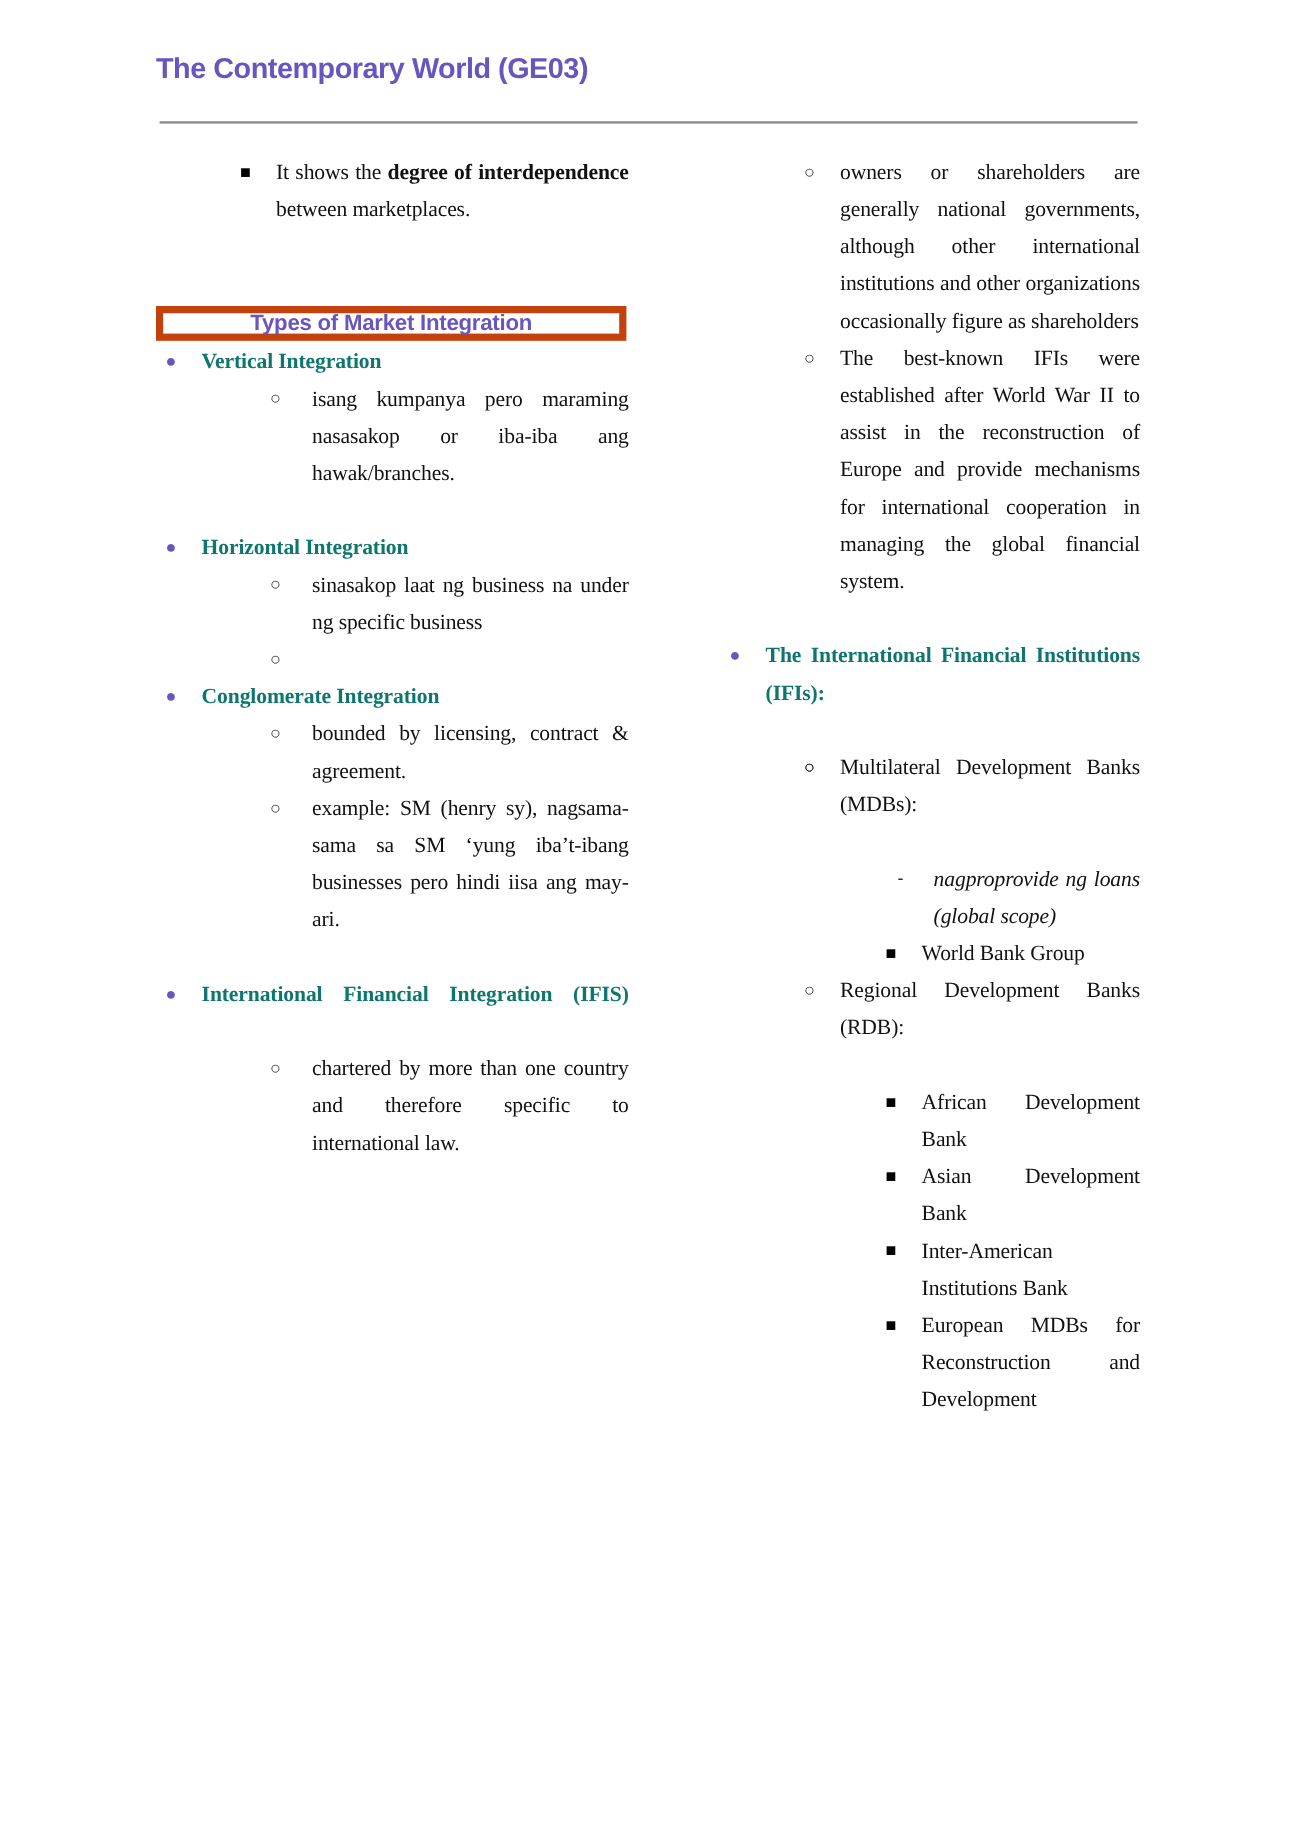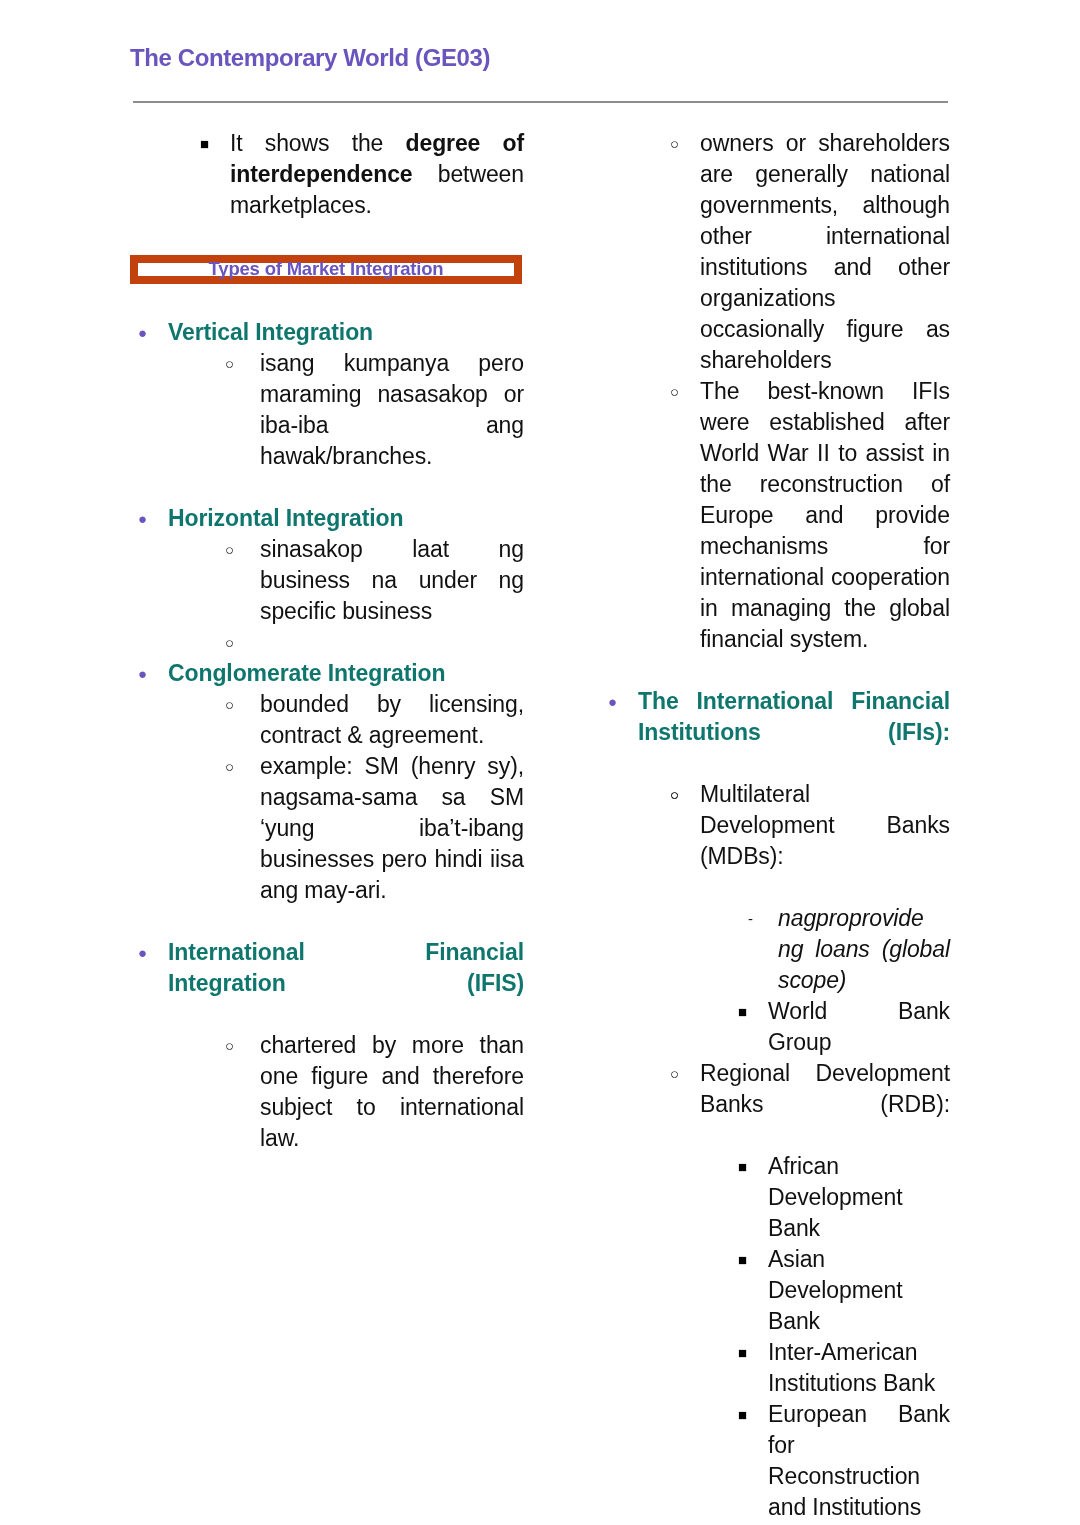--- a/index.html
+++ b/index.html
@@ -57,23 +57,24 @@
     top: 0;
     width: 26px;
     text-align: left;
     line-height: 31px;
     font-size: 15px;
   }
   .item .txt {
     display: block;
     text-align: justify;
     text-justify: inter-word;
-    font-size: 23px;
+    font-size: 18px;
     line-height: 31px;
     letter-spacing: -0.1px;
+    font-family: Liberation Serif, serif;
   }
   .item .txt.last-justify::after {
     content: "";
     display: inline-block;
     width: 100%;
   }
 
   
   .b-disc {
     color: #6A55BE;
@@ -117,21 +118,21 @@
 
   .spacer-lg { height: 31px; }
 
   
   .box-header {
     position: absolute;
     left: 130px;
     top: 255px;
     width: 392px;
     height: 29px;
-    border: 8px solid #c2410c;
+    border: 6px solid #c2410c;
     box-sizing: border-box;
     display: flex;
     align-items: center;
     justify-content: center;
   }
   .box-header-label {
     color: #6A55BE;
     font-weight: bold;
     font-size: 18.5px;
     letter-spacing: -0.2px;
@@ -192,21 +193,21 @@
   </div>
 
   <div class="spacer-lg"></div>
 
   <div class="item lvl1">
     <span class="bul b-disc">●</span>
     <span class="txt heading-purple last-justify">International Financial Integration (IFIS)</span>
   </div>
   <div class="item lvl2">
     <span class="bul b-circle">○</span>
-    <span class="txt">chartered by more than one figure and therefore subject to international law.</span>
+    <span class="txt">chartered by more than one country and therefore specific to international law.</span>
   </div>
 
 </div>
 
 <div class="box-header">
   <span class="box-header-label">Types of Market Integration</span>
 </div>
 
 <div class="col col-right">
 
@@ -260,16 +261,16 @@
     <span class="txt">Asian Development Bank</span>
   </div>
 
   <div class="item lvl3b">
     <span class="bul b-square">■</span>
     <span class="txt">Inter-American Institutions Bank</span>
   </div>
 
   <div class="item lvl3b">
     <span class="bul b-square">■</span>
-    <span class="txt">European Bank for Reconstruction and Institutions</span>
+    <span class="txt">European MDBs for Reconstruction and Development</span>
   </div>
 
 </div>
 
 </body></html>

